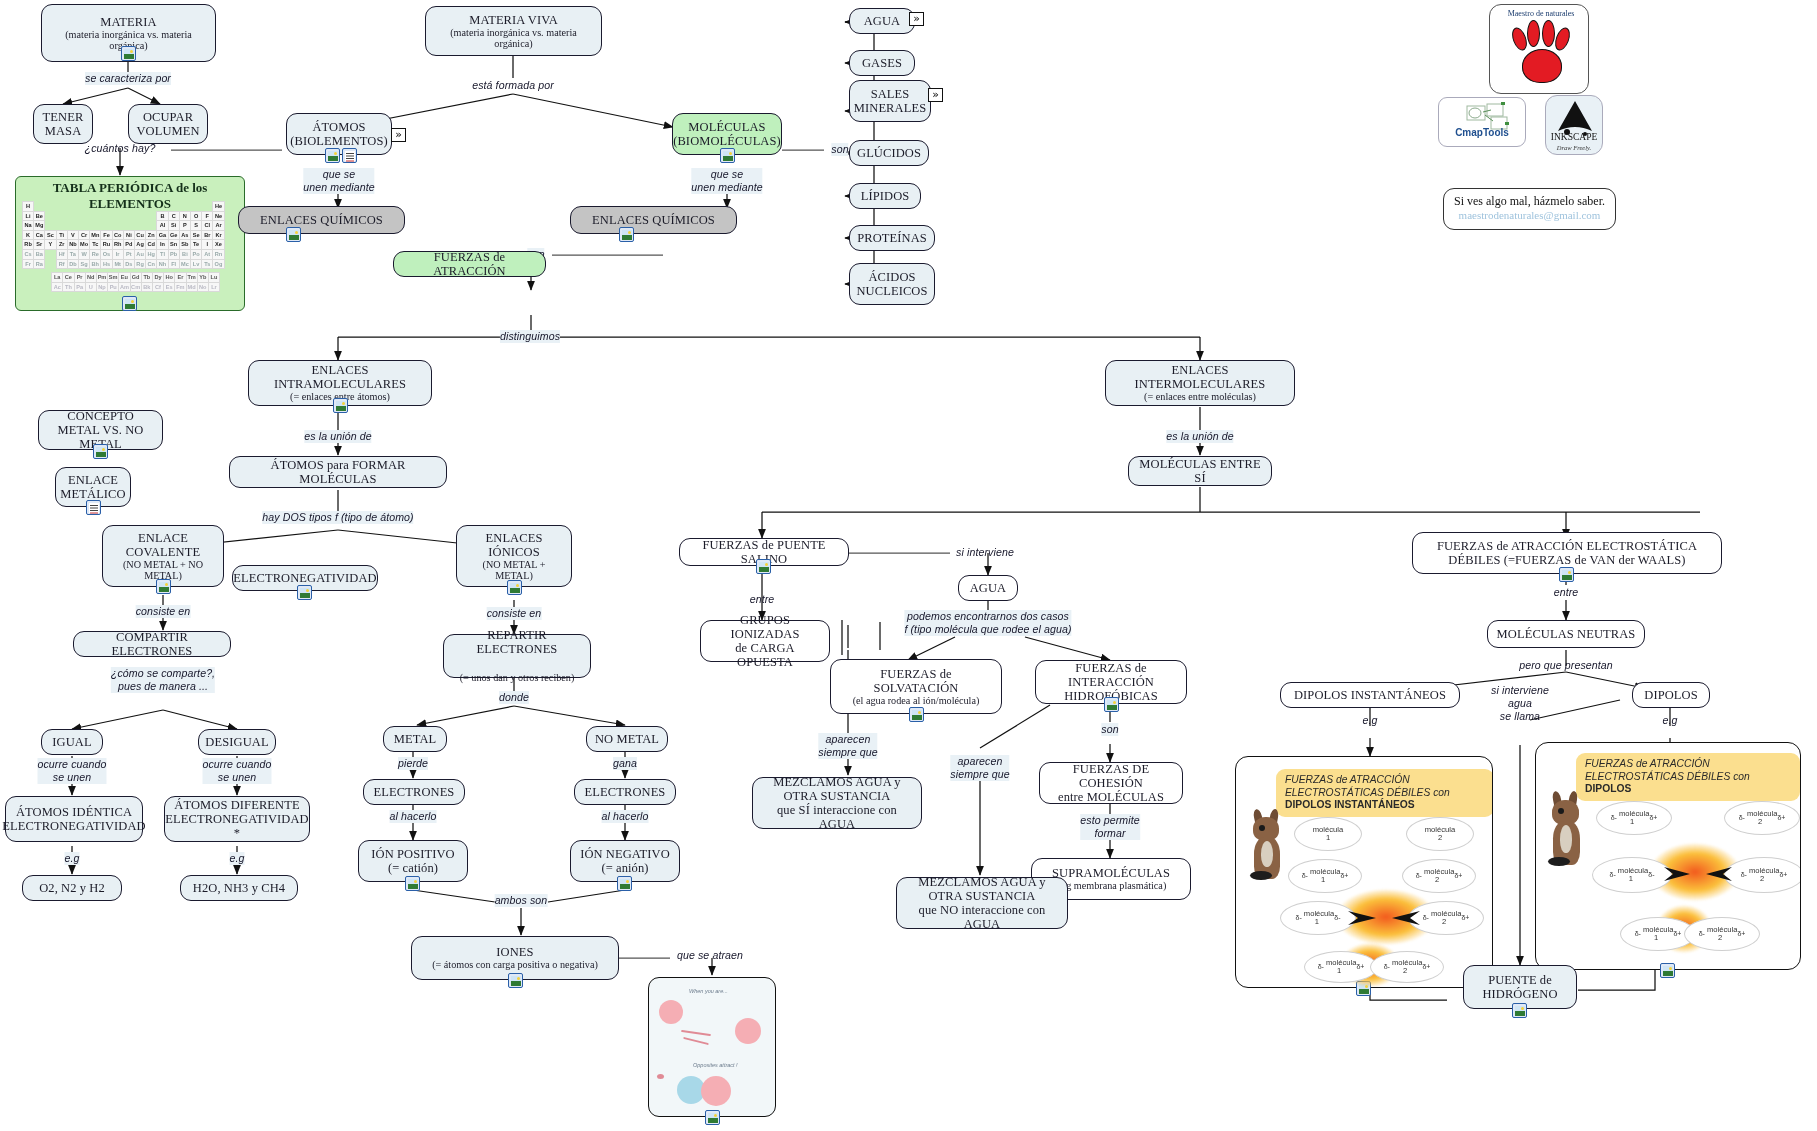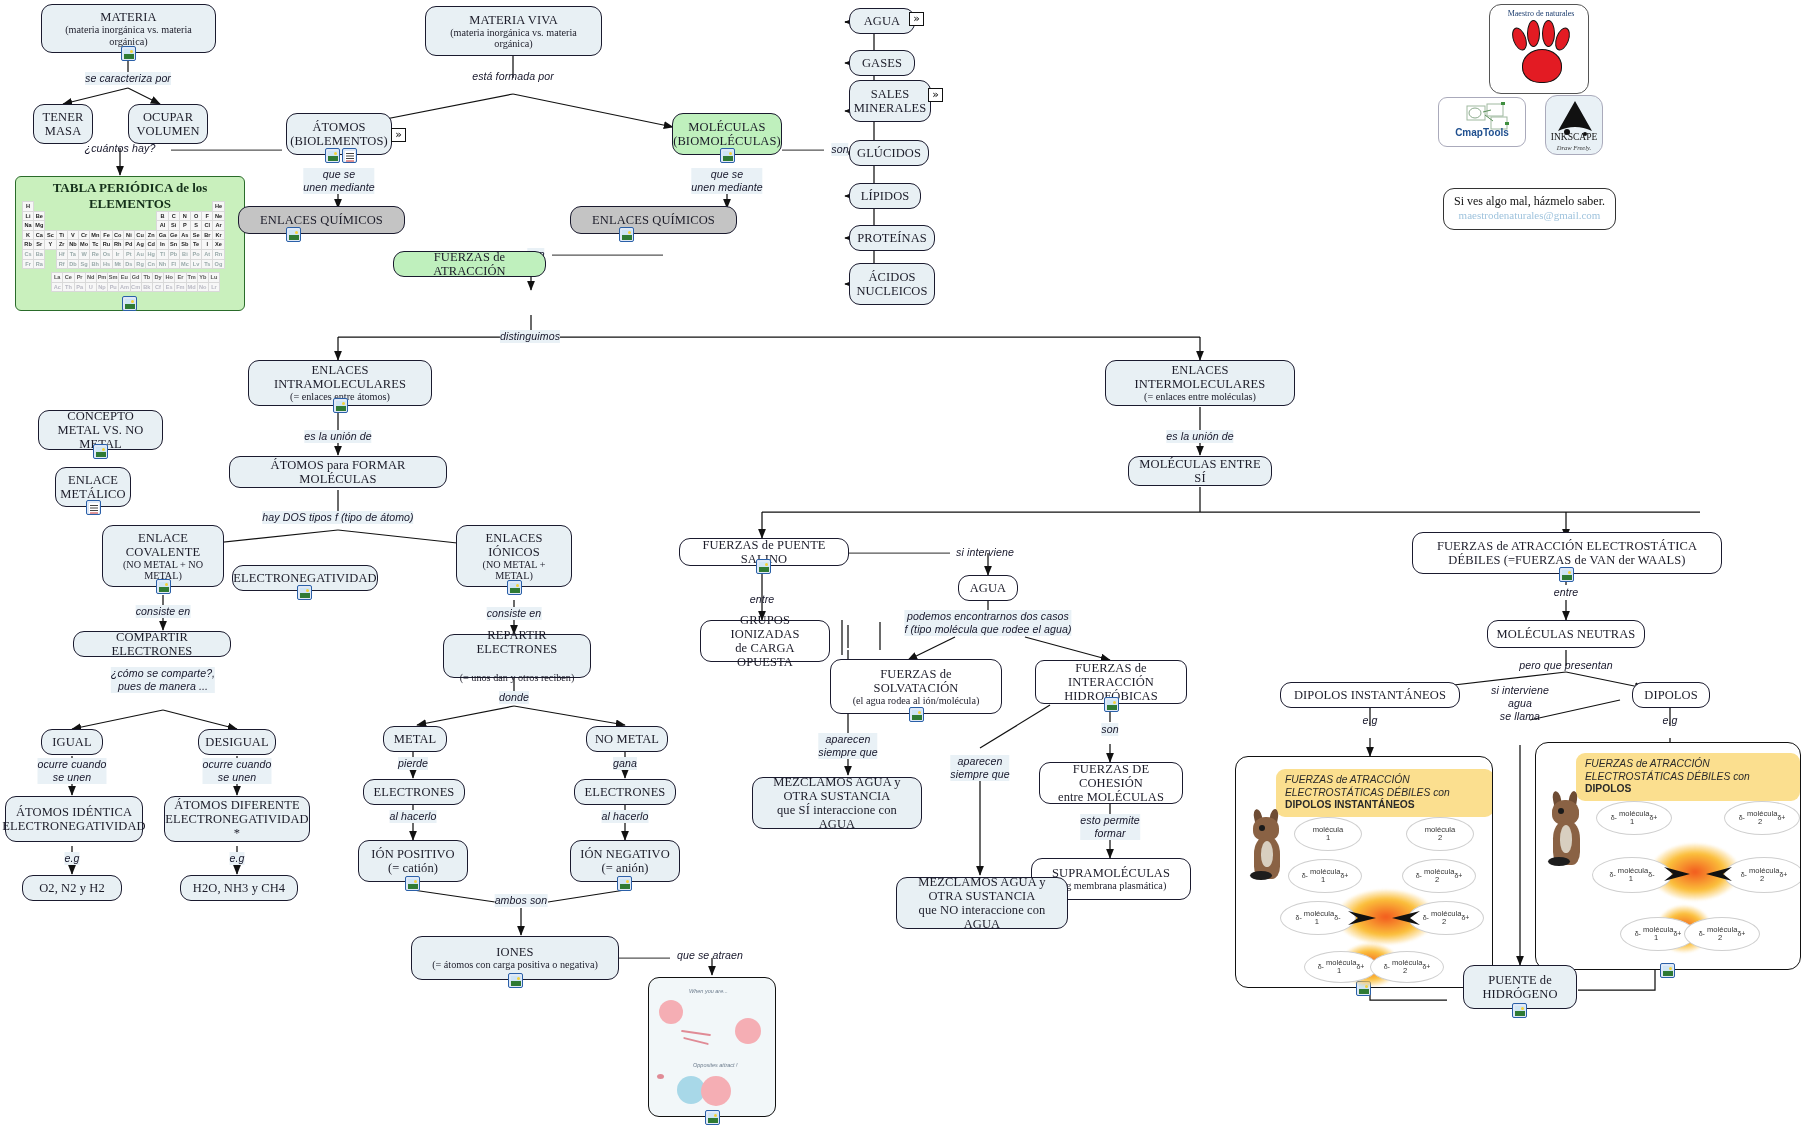--- a/index.html
+++ b/index.html
@@ -221,21 +221,21 @@
 
     <path d="M1520,745 L1520,905"></path>
     <path d="M1520,905 L1520,965" marker-end="url(#ah)"></path>
     <path d="M1620,700 L1530,720"></path>
 
     <path d="M1370,985 L1370,1000 L1447,1000"></path>
     <path d="M1655,970 L1655,990 L1578,990"></path>
   </g>
 </svg>
 
-<div class="node" style="left:41px;top:4px;width:175px;height:49px;">
+<div class="node" style="left:41px;top:4px;width:175px;height:58px;">
   <span class="t1">MATERIA</span>
   <span class="t2">(materia inorgánica vs. materia orgánica)</span>
 </div>
 <span class="ico pic" style="left:121px;top:46px;"></span>
 <div class="lbl" style="left:128px;top:72px;">se caracteriza por</div>
 
 <div class="node" style="left:33px;top:104px;width:60px;height:40px;">
   <span class="t1">TENER</span>
   <span class="t1">MASA</span>
 </div>
@@ -367,21 +367,21 @@
         <div class="pt-cell" style="left: 174.72px; top: 80.64px; width: 10.2px; height: 8.6px; color: rgb(185, 185, 196);">No</div>
         <div class="pt-cell" style="left: 185.92px; top: 80.64px; width: 10.2px; height: 8.6px; color: rgb(185, 185, 196);">Lr</div>
       </div>
 </div>
 <span class="ico pic" style="left:122px;top:296px;"></span>
 
 <div class="node" style="left:425px;top:6px;width:177px;height:50px;">
   <span class="t1">MATERIA VIVA</span>
   <span class="t2">(materia inorgánica vs. materia orgánica)</span>
 </div>
-<div class="lbl nb" style="left:513px;top:70px;">está formada por</div>
+<div class="lbl nb" style="left:513px;top:79px;">está formada por</div>
 
 <div class="node" style="left:286px;top:113px;width:106px;height:42px;">
   <span class="t1">ÁTOMOS</span>
   <span class="t1">(BIOLEMENTOS)</span>
 </div>
 <span class="arrowbadge" style="left:391px;top:128px;">»</span>
 <span class="ico pic" style="left:325px;top:148px;"></span>
 <span class="ico txt" style="left:342px;top:148px;"></span>
 <div class="lbl" style="left:339px;top:168px;">que se<br>unen mediante</div>
 
@@ -597,21 +597,21 @@
 </div>
 <span class="ico pic" style="left:909px;top:707px;"></span>
 <div class="lbl" style="left:848px;top:733px;">aparecen<br>siempre que</div>
 
 <div class="node" style="left:752px;top:777px;width:170px;height:52px;">
   <span class="t1">MEZCLAMOS AGUA y</span>
   <span class="t1">OTRA SUSTANCIA</span>
   <span class="t1">que SÍ interaccione con AGUA</span>
 </div>
 
-<div class="node white" style="left:1035px;top:660px;width:152px;height:44px;border-radius:9px;">
+<div class="node white" style="left:1035px;top:660px;width:152px;height:44px;">
   <span class="t1">FUERZAS de INTERACCIÓN</span>
   <span class="t1">HIDROFÓBICAS</span>
 </div>
 <span class="ico pic" style="left:1104px;top:697px;"></span>
 <div class="lbl" style="left:1110px;top:723px;">son</div>
 <div class="lbl" style="left:980px;top:755px;">aparecen<br>siempre que</div>
 
 <div class="node white" style="left:1039px;top:762px;width:144px;height:42px;">
   <span class="t1">FUERZAS DE COHESIÓN</span>
   <span class="t1">entre MOLÉCULAS</span>

